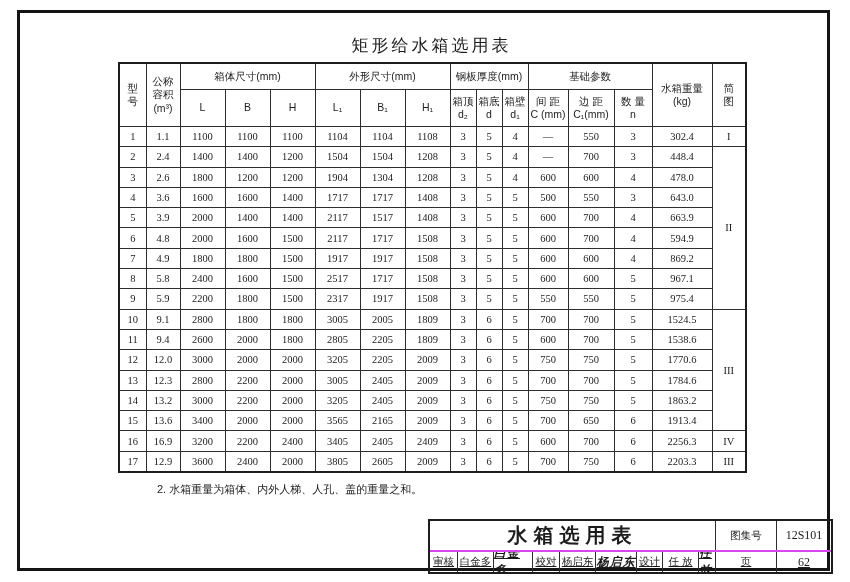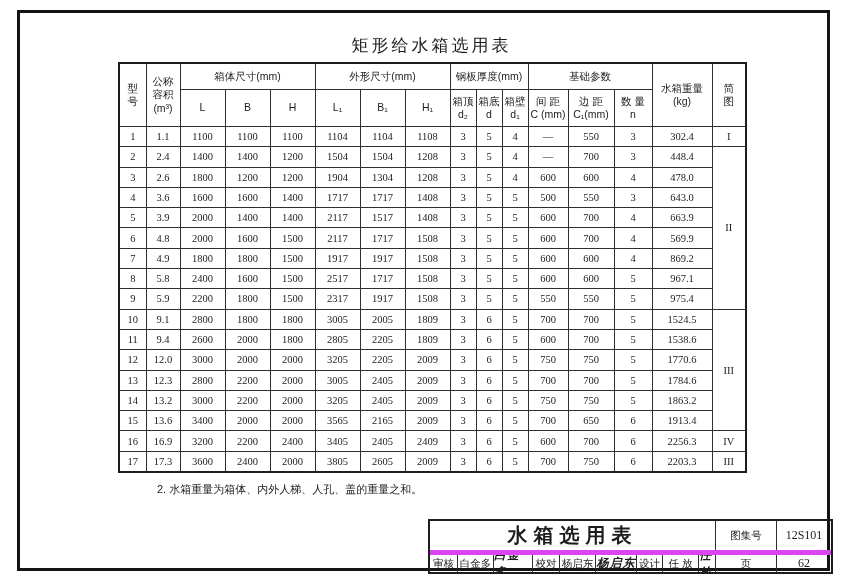--- a/index.html
+++ b/index.html
@@ -39,21 +39,21 @@
     font-size:11px;line-height:22px;
   }
   .notes .n2{margin-left:39px;}
   .tblock{
     position:absolute;left:428px;top:519px;width:405px;height:55px;
     border:2px solid #1d1d1d;box-sizing:border-box;
     display:flex;flex-direction:column;
   }
   .tb-row{display:flex;flex:1;min-height:0;}
   .tb-row.r1{height:29px;flex:none;}
-  .tb-row.r2{flex:1;border-top:5px solid #d946ef;}
+  .tb-row.r2{flex:1;border-top:2px solid #d946ef;text-decoration:underline;}
   .tb-cell{
     border-left:1px solid #2e2e2e;box-sizing:border-box;
     display:flex;align-items:center;justify-content:center;
     font-size:10.5px;overflow:hidden;
   }
   .tb-cell:first-child{border-left:none;}
   .tb-main{flex:1;font-size:20px;font-weight:bold;letter-spacing:6px;}
   .w-atlas{width:61px;flex:none;}
   .w-val{width:55px;flex:none;font-family:"Liberation Serif","DejaVu Serif",serif;font-size:12px;}
   .sig{font-style:italic;font-weight:bold;font-size:12px;letter-spacing:1px;}
@@ -217,21 +217,21 @@
         <td>1500</td>
         <td>2117</td>
         <td>1717</td>
         <td>1508</td>
         <td>3</td>
         <td>5</td>
         <td>5</td>
         <td>600</td>
         <td>700</td>
         <td>4</td>
-        <td>569.9</td>
+        <td>594.9</td>
       </tr>
       <tr>
         <td>7</td>
         <td>4.9</td>
         <td>1800</td>
         <td>1800</td>
         <td>1500</td>
         <td>1917</td>
         <td>1917</td>
         <td>1508</td>
@@ -393,21 +393,21 @@
         <td>6</td>
         <td>5</td>
         <td>600</td>
         <td>700</td>
         <td>6</td>
         <td>2256.3</td>
         <td rowspan="1">IV</td>
       </tr>
       <tr>
         <td>17</td>
-        <td>17.3</td>
+        <td>12.9</td>
         <td>3600</td>
         <td>2400</td>
         <td>2000</td>
         <td>3805</td>
         <td>2605</td>
         <td>2009</td>
         <td>3</td>
         <td>6</td>
         <td>5</td>
         <td>700</td>

